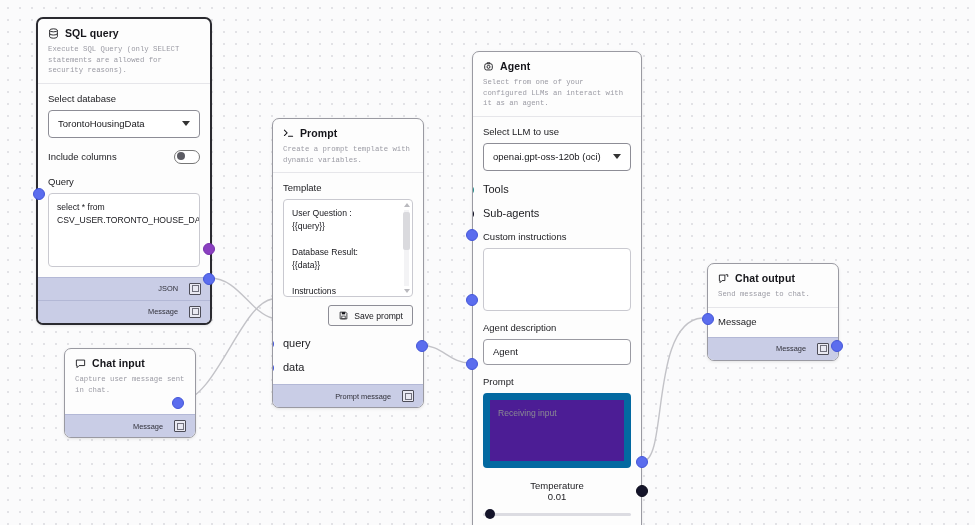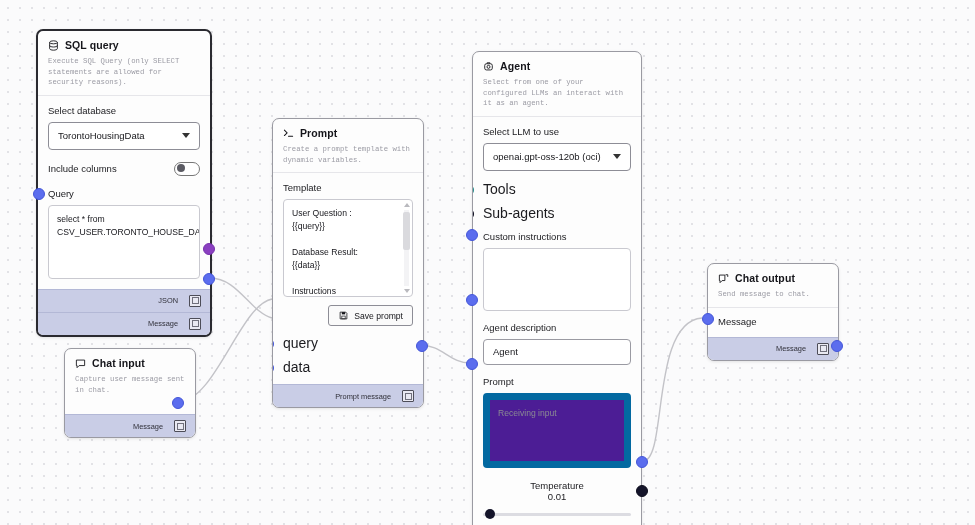--- a/index.html
+++ b/index.html
@@ -16,21 +16,21 @@
   .canvas{position:absolute;inset:0;}
   svg.edges{position:absolute;left:0;top:0;width:975px;height:525px;pointer-events:none;}
   .node{
     position:absolute;
     background:#fdfdfd;
     border:1px solid #9a9aa2;
     border-radius:7px;
     box-shadow:0 1px 3px rgba(0,0,0,.10);
     overflow:hidden;
   }
-  .node.sel{border:2px solid #2a2a30;margin-top:12px;}
+  .node.sel{border:2px solid #2a2a30;}
   .nhead{padding:8px 10px 7px 10px;}
   .ntitle{display:flex;align-items:center;gap:6px;font-size:10.5px;font-weight:bold;letter-spacing:.1px;color:#15151a;}
   .ndesc{margin-top:5px;font-size:7.3px;line-height:1.45;color:#9b9ba4;font-family:Liberation Mono, monospace;}
   .nsep{height:1px;background:#e6e6ea;}
   .nbody{padding:9px 10px 10px 10px;}
   .flabel{font-size:9.5px;color:#1b1b1f;margin-bottom:6px;}
   .select{
     height:26px;border:1px solid #8d8d96;border-radius:4px;background:#fff;
     display:flex;align-items:center;justify-content:space-between;
     padding:0 9px;font-size:9.5px;color:#16161a;
@@ -56,21 +56,21 @@
   }
   .footer .flab{font-size:7.4px;color:#2f2f38;}
   .pin{width:10px;height:10px;border:1px solid #4d4d58;border-radius:1px;position:relative;background:#e9e9f2;}
   .pin:before{content:"";position:absolute;left:1.5px;top:1.5px;right:1.5px;bottom:1.5px;border:1px solid #70707c;}
   .port{
     position:absolute;width:10px;height:10px;border-radius:50%;
     background:#5b6dee;border:1px solid #4456d8;
   }
   .port.purple{background:#8a3fc0;border-color:#7732ad;}
   .port.dark{background:#14142a;border-color:#0c0c1c;}
-  .inport{display:flex;align-items:center;gap:7px;font-size:14px;color:#1b1b1f;height:14px;margin-left:-16px;padding-left:16px;position:relative;}
+  .inport{display:flex;align-items:center;gap:7px;font-size:11px;color:#1b1b1f;height:14px;margin-left:-16px;padding-left:16px;position:relative;}
   .inport .dot{position:absolute;left:-5px;top:2px;width:10px;height:10px;border-radius:50%;background:#5b6dee;border:1px solid #4456d8;}
   .inport .dot.teal{background:#2aa3a3;border-color:#238c8c;}
   .inport .dot.dark{background:#14142a;border-color:#0c0c1c;}
   .btn{
     border:1px solid #8d8d96;border-radius:3px;background:#fafafa;
     height:19px;display:inline-flex;align-items:center;gap:5px;padding:0 9px;
     font-size:8.6px;color:#16161a;
   }
   .sbar{position:absolute;right:3px;top:4px;bottom:4px;width:7px;}
   .sbar .track{position:absolute;left:1px;right:1px;top:7px;bottom:7px;background:#f3f3f5;}

